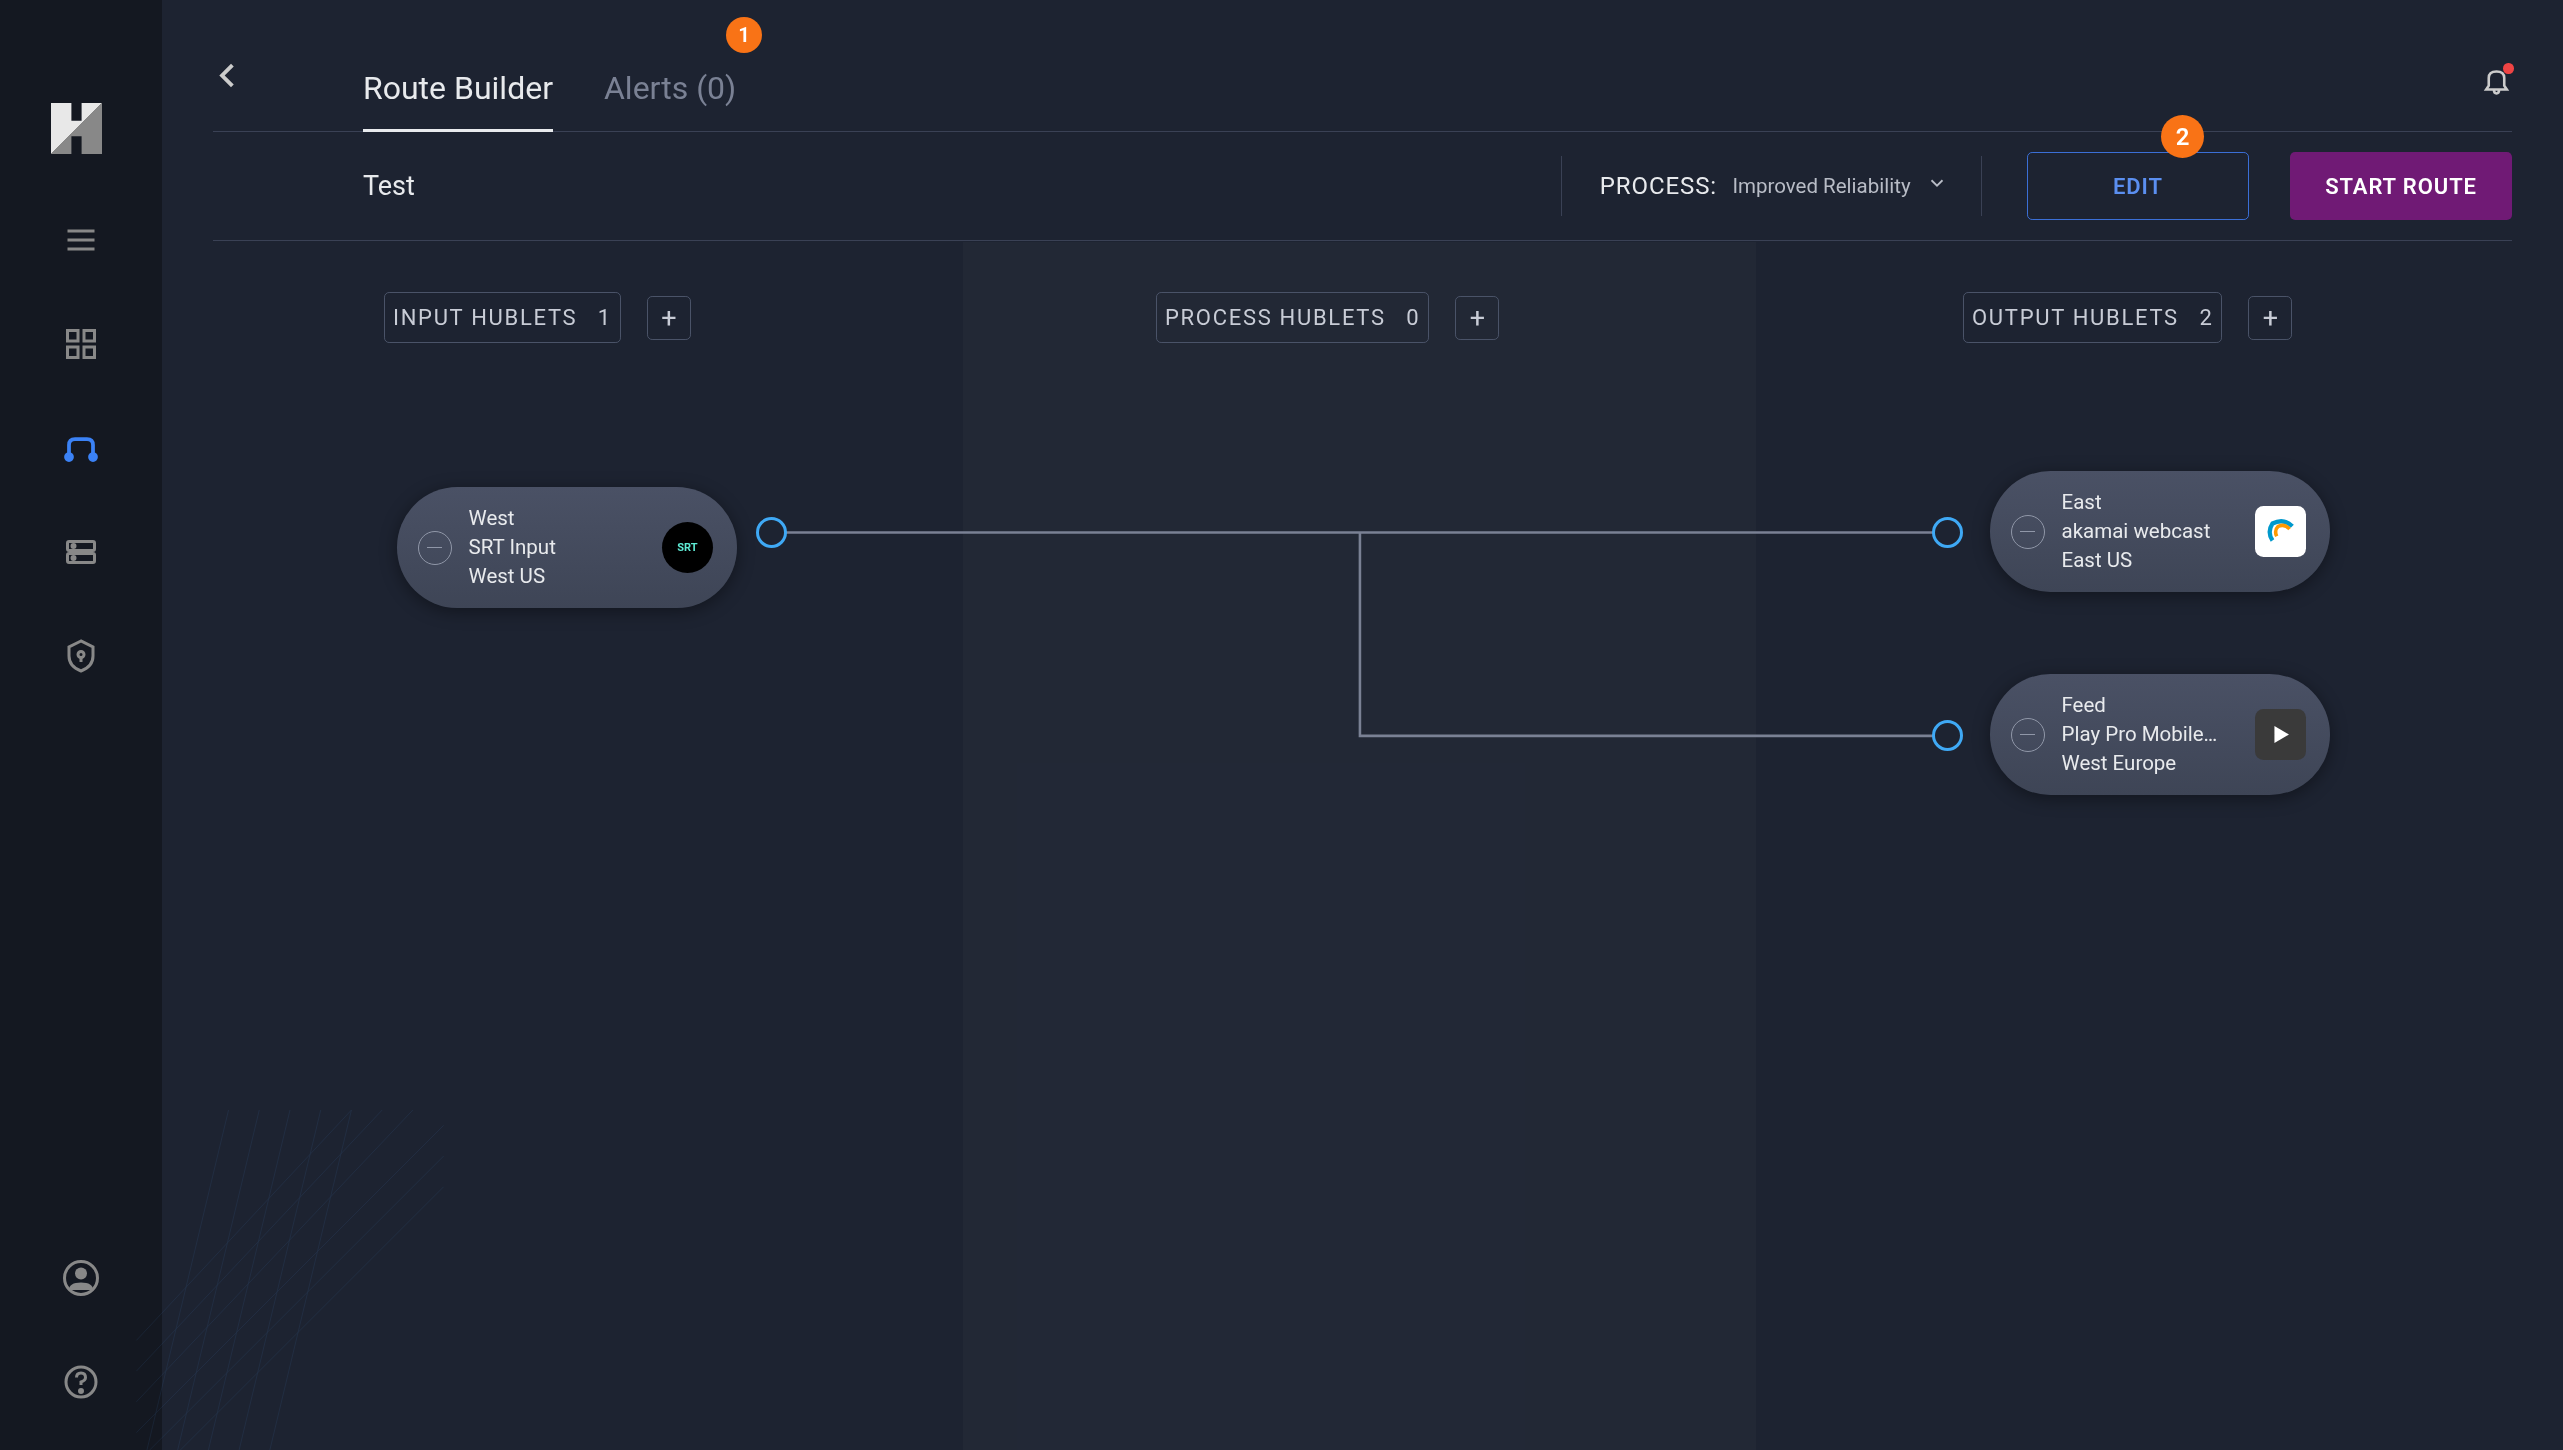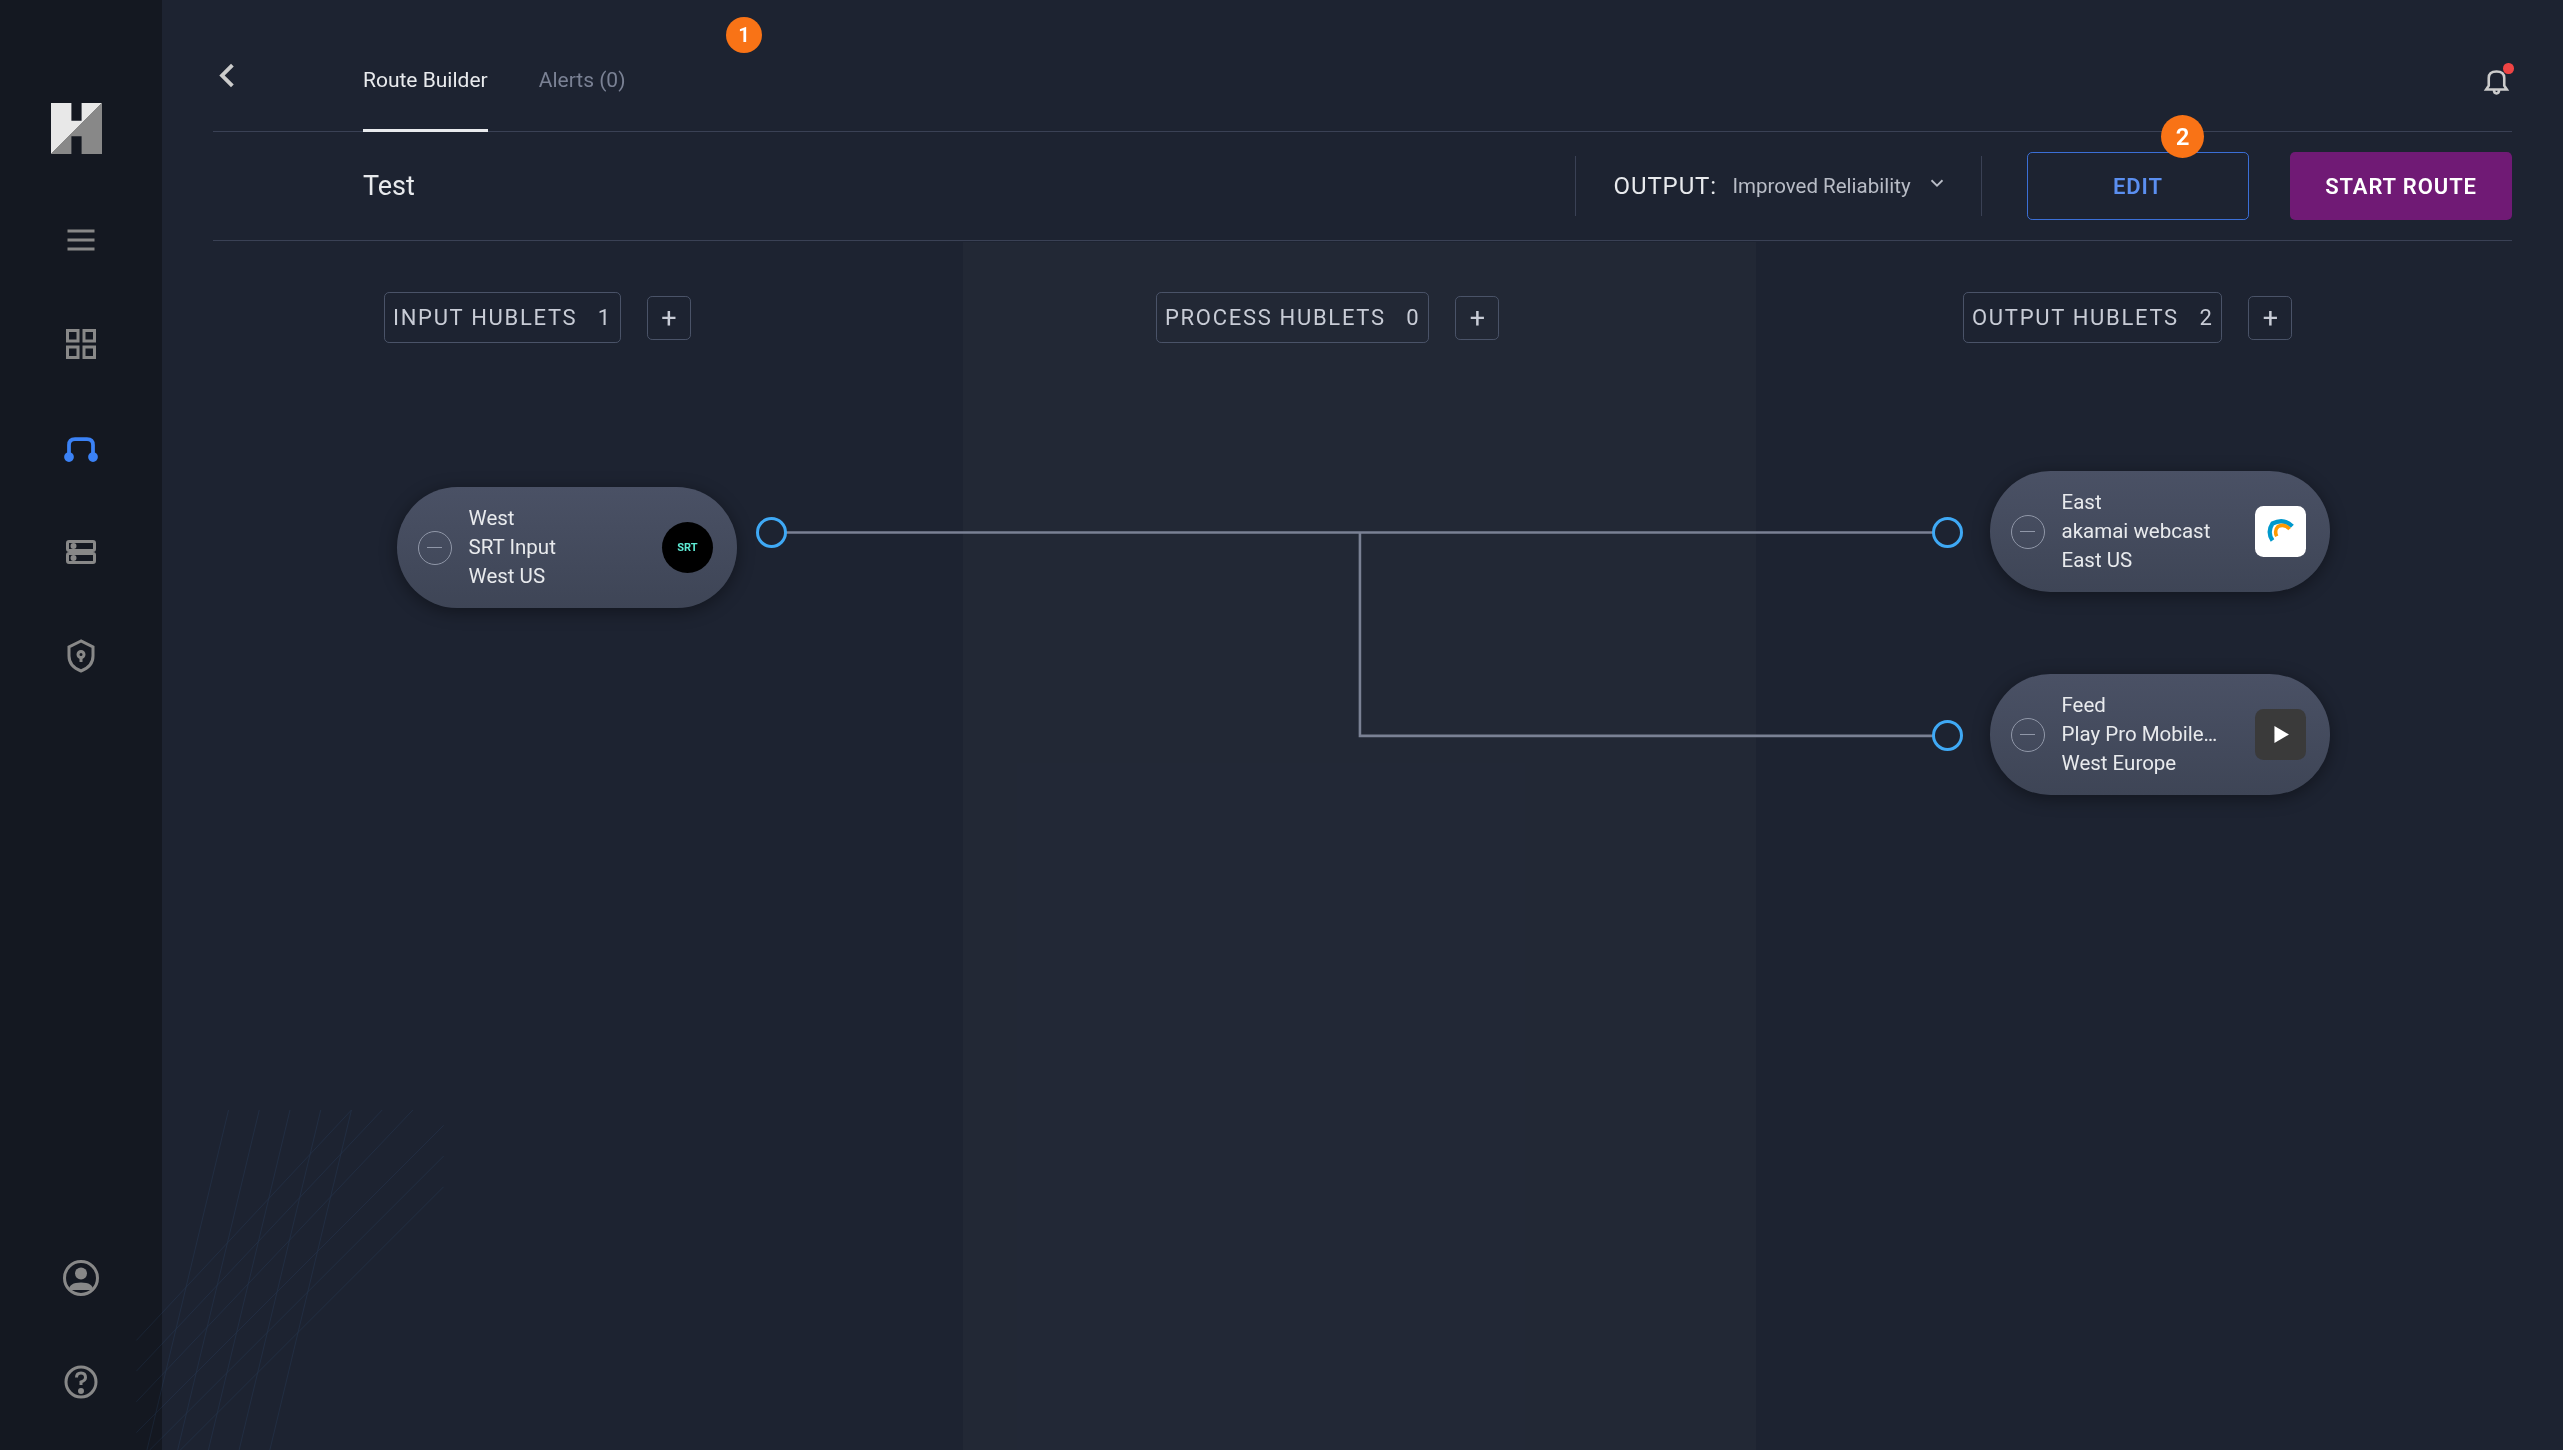--- a/index.html
+++ b/index.html
@@ -81,22 +81,22 @@
   cursor: pointer;
 }
 .back-btn svg { width: 31px; height: 31px; stroke: #ccc; }
 .tabs {
   position: absolute;
   left: 150px; bottom: 0;
   display: flex;
   gap: 51px;
 }
 .tab {
-  padding-bottom: 39px;
-  font-size: 21px;
+  padding-bottom: 24px;
+  font-size: 32px;
   color: #7a8194;
   cursor: pointer;
   position: relative;
 }
 .tab.active { color: #e8eaed; }
 .tab.active::after {
   content: '';
   position: absolute;
   left: 0; right: 0; bottom: -0.9px;
   height: 3.4px;
@@ -422,21 +422,21 @@
           <path d="M18 16 L18 10 Q18 5 12 5 Q6 5 6 10 L6 16 L4 19 L20 19 Z"></path>
           <path d="M10 19 Q10 22 12 22 Q14 22 14 19"></path>
         </svg>
       <div class="notif-dot"></div>
     </div>
   </div>
 
   <div class="second-row">
     <div class="route-name">Test</div>
     <div class="latency-group">
-      <span class="latency-label">OUTPUT:</span>
+      <span class="latency-label">PROCESS:</span>
       <span class="latency-value">Improved Reliability</span>
       <span class="latency-chevron"><svg viewBox="0 0 24 24" fill="none" stroke-width="2">
             <polyline points="6 9 12 15 18 9"></polyline>
           </svg></span>
     </div>
     <div class="divider-v"></div>
     <div class="action-buttons">
       <div class="btn btn-outline">EDIT</div>
       <div class="btn btn-primary">START ROUTE</div>
     </div>

